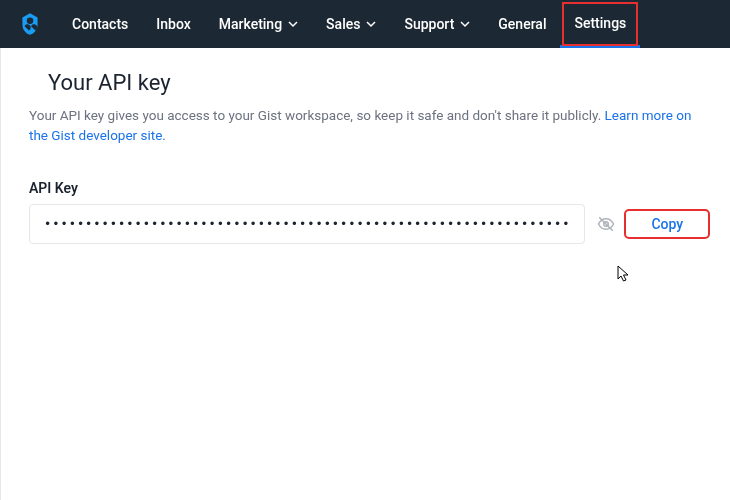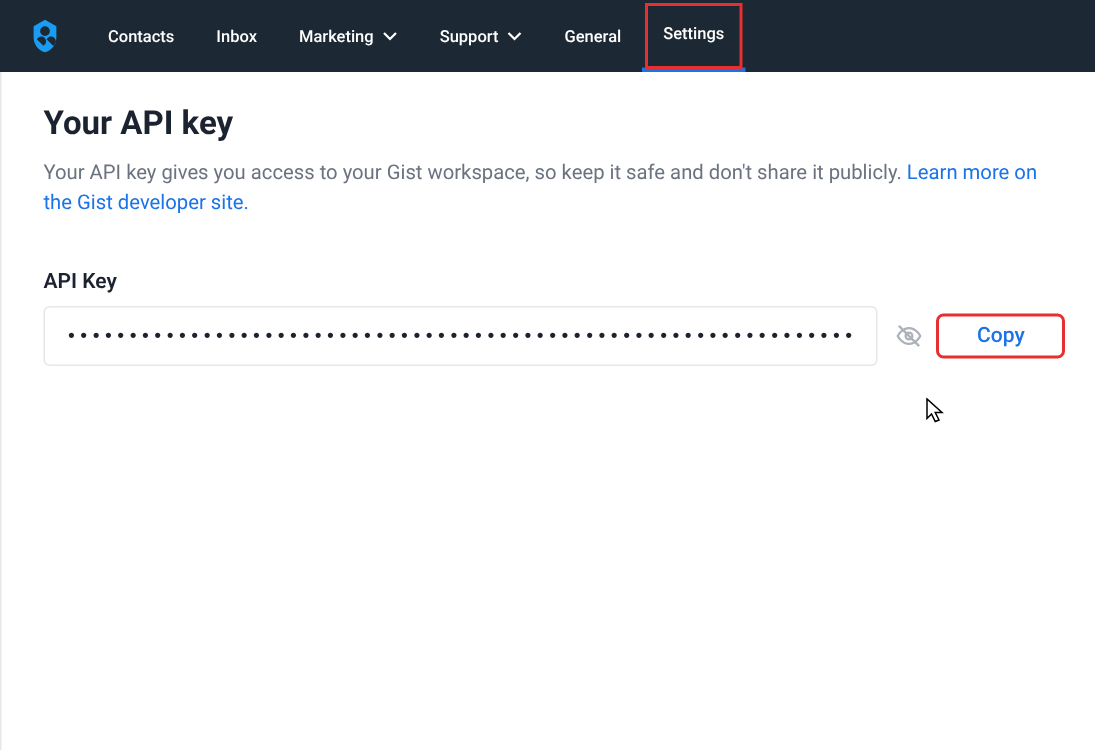--- a/index.html
+++ b/index.html
@@ -2,40 +2,40 @@
 <html><head>
 <meta charset="utf-8">
 <style>
   * { box-sizing: border-box; margin: 0; padding: 0; }
   body { font-family: -apple-system, BlinkMacSystemFont, "Segoe UI", Roboto, sans-serif; font-size: 14px; color: #1c2330; background: #fff; width: 730px; height: 500px; overflow: hidden; }
   
   
   .topnav { display: flex; align-items: center; background: #1c2833; height: 48px; padding: 0 16px; gap: 8px; }
   .logo { width: 28px; height: 28px; display: flex; align-items: center; justify-content: center; margin-right: 6px; }
   .nav-items { display: flex; align-items: center; height: 100%; }
-  .nav-item { display: flex; align-items: center; padding: 0 14px; height: 100%; color: #fff; font-size: 11px; font-weight: 500; cursor: pointer; position: relative; gap: 6px; }
+  .nav-item { display: flex; align-items: center; padding: 0 14px; height: 100%; color: #fff; font-size: 14px; font-weight: 500; cursor: pointer; position: relative; gap: 6px; }
   .nav-item.active { border-bottom: 3px solid #1a73e8; justify-content: flex-end; }
   .nav-item.highlighted { outline: 2px solid #e82f2f; outline-offset: -4px; }
   .chev-down { width: 10px; height: 10px; }
   
   
   .layout { display: flex; height: calc(500px - 48px); }
   
   .sidebar { width: 162px; background: #f7f8fa; border-right: 1px solid #e5e7eb; overflow-y: auto; padding: 6px 0; position: relative; }
   .scrollbar-thumb { position: absolute; right: 0; top: 6px; width: 6px; height: 70px; background: #c5c8cc; border-radius: 3px; }
   .side-item { display: flex; align-items: center; gap: 6px; padding: 8px 10px; color: #1c2330; font-size: 14px; cursor: pointer; }
   .side-item .caret { width: 10px; height: 10px; opacity: .55; flex-shrink: 0; }
   .side-item.expanded .caret { transform: rotate(0deg); }
   .side-item.hl { outline: 2px solid #e82f2f; outline-offset: -2px; margin: 0 4px; padding-left: 6px; }
   .side-sub { padding: 7px 10px 7px 26px; color: #6b7280; font-size: 13.5px; cursor: pointer; }
   .side-sub.active { color: #1a73e8; }
   .side-sub.hl { outline: 2px solid #e82f2f; outline-offset: -2px; margin: 0 6px; padding-left: 20px; width: fit-content; min-width: 62px; padding-right: 8px; padding-top:5px; padding-bottom:5px; }
   
   .main { flex: 1; padding: 22px 28px; position: relative; }
-  .page-title { font-size: 22px; font-weight: 700; margin-bottom: 10px; }
+  .page-title { font-size: 22px; font-weight: 400; margin-bottom: 10px; margin-left: 19px; }
   .page-desc { color: #6b7280; font-size: 13.5px; line-height: 1.5; margin-bottom: 34px; }
   .page-desc a { color: #1a73e8; text-decoration: none; }
   .field-label { font-size: 14px; font-weight: 600; margin-bottom: 8px; }
   
   .key-row { display: flex; align-items: center; gap: 10px; }
   .key-input { flex: 1; border: 1px solid #e5e7eb; border-radius: 4px; padding: 10px 14px; font-family: monospace; font-size: 12px; letter-spacing: 1px; color: #1c2330; background: #fff; height: 40px; display: flex; align-items: center; overflow: hidden; }
   .eye-btn { width: 22px; height: 22px; display: flex; align-items: center; justify-content: center; cursor: pointer; opacity: .55; }
   .copy-btn { color: #1a73e8; font-size: 14px; font-weight: 500; cursor: pointer; padding: 4px 24px; }
   .copy-btn.hl { outline: 2px solid #e82f2f; outline-offset: 1px; border-radius: 2px; }
   
@@ -52,20 +52,26 @@
   </div>
   <div class="nav-items">
     <div class="nav-item">
         <span>Contacts</span>
       </div>
     <div class="nav-item">
         <span>Inbox</span>
       </div>
     <div class="nav-item">
         <span>Marketing</span>
+        <svg class="chev-down" viewBox="0 0 10 10">
+          <path d="M1 3 L5 7 L9 3" stroke="#fff" stroke-width="1.5" fill="none"></path>
+        </svg>
+      </div>
+    <div class="nav-item">
+        <span>Sales</span>
         <svg class="chev-down" viewBox="0 0 10 10">
           <path d="M1 3 L5 7 L9 3" stroke="#fff" stroke-width="1.5" fill="none"></path>
         </svg>
       </div>
     <div class="nav-item">
         <span>Support</span>
         <svg class="chev-down" viewBox="0 0 10 10">
           <path d="M1 3 L5 7 L9 3" stroke="#fff" stroke-width="1.5" fill="none"></path>
         </svg>
       </div>

